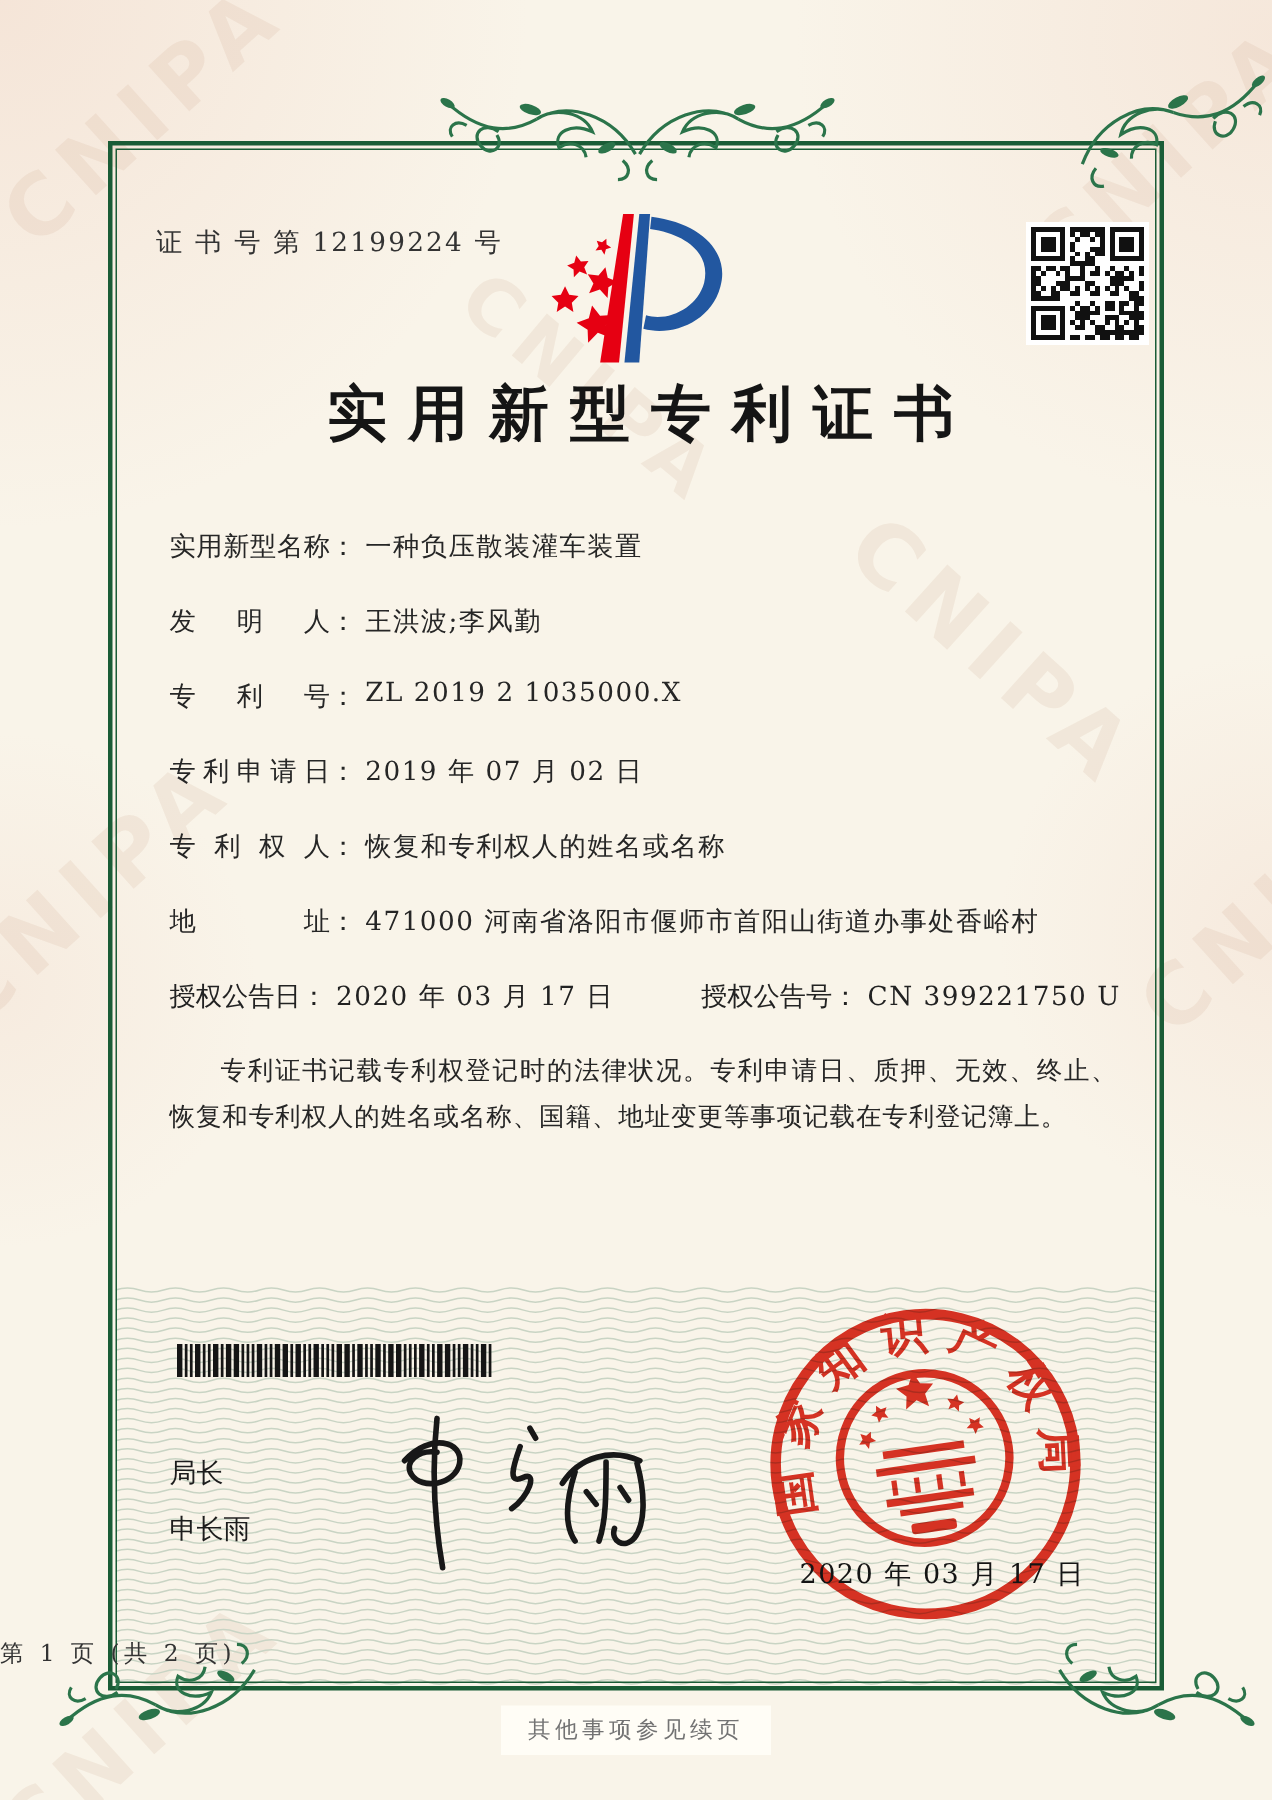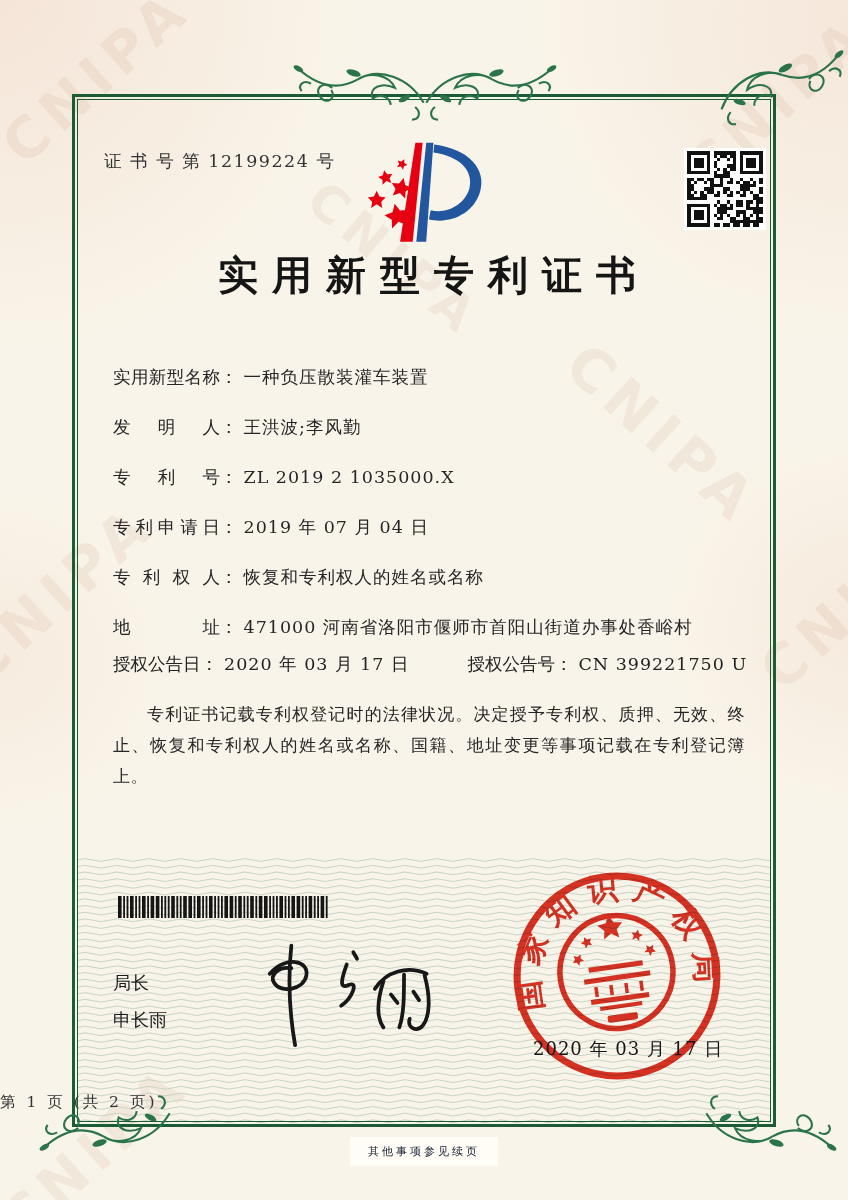--- a/index.html
+++ b/index.html
@@ -41,21 +41,21 @@
     font-size: 17.5px; letter-spacing: 1.5px; color: #333;
   }
   .logo { position: absolute; left: 338px; top: 134px; width: 180px; height: 120px; }
   .qr { position: absolute; left: 684px; top: 148px; width: 82px; height: 82px; }
   .title {
     position: absolute; left: 0; right: 0; top: 248px;
     text-align: center; font-size: 40px; font-weight: bold;
     letter-spacing: 14px; padding-left: 20px; color: #151515;
   }
   .fields { position: absolute; left: 113px; top: 352px; width: 640px; }
-  .frow { display: flex; align-items: center; height: 50px; font-size: 17.5px; color: #262626; }
+  .frow { display: flex; align-items: flex-start; height: 50px; font-size: 17.5px; color: #262626; }
   .flabel {
     display: inline-block; width: 107px;
     text-align: justify; text-align-last: justify;
   }
   .fcolon { margin-right: 6px; }
   .fvalue { letter-spacing: 1px; white-space: nowrap; }
   .grant-row { display: flex; align-items: baseline; height: 50px; font-size: 17.5px; }
   .grant-gap { width: 58px; }
   .body-text {
     position: absolute; left: 113px; top: 699px; width: 632px;
@@ -79,21 +79,21 @@
     position: absolute; left: 533px; top: 1037px; z-index: 3;
     font-size: 18px; letter-spacing: 1px; color: #141414;
   }
   .page-info {
     position: absolute; left: 0; right: 0; top: 1092px; text-align: left;
     font-size: 15.5px; letter-spacing: 3px; color: #333; z-index: 2;
   }
   .note {
     position: absolute; left: 50%; top: 1137px; transform: translateX(-50%);
     background: #fffdf6; padding: 7px 18px;
-    font-size: 11px; letter-spacing: 3px; color: #0f172a; z-index: 2;
+    font-size: 15px; letter-spacing: 3px; color: #737373; z-index: 2;
   }
 </style>
 </head>
 <body>
 
 <svg width="0" height="0" style="position:absolute">
   <defs>
     <polygon id="star5" points="0,-10 2.94,-4.05 9.51,-3.09 4.76,1.55 5.88,8.09 0,4.2 -5.88,8.09 -4.76,1.55 -9.51,-3.09 -2.94,-4.05"></polygon>
     <symbol id="orn" viewBox="0 0 130 64">
       <g fill="none" stroke="currentColor" stroke-width="2">
@@ -545,21 +545,21 @@
       <span class="fvalue">王洪波;李风勤</span>
     </div>
     <div class="frow">
       <span class="flabel">专利号</span>
         <span class="fcolon">：</span>
       <span class="fvalue">ZL 2019 2 1035000.X</span>
     </div>
     <div class="frow">
       <span class="flabel">专利申请日</span>
         <span class="fcolon">：</span>
-      <span class="fvalue">2019 年 07 月 04 日</span>
+      <span class="fvalue">2019 年 07 月 02 日</span>
     </div>
     <div class="frow">
       <span class="flabel">专利权人</span>
         <span class="fcolon">：</span>
       <span class="fvalue">恢复和专利权人的姓名或名称</span>
     </div>
     <div class="frow">
       <span class="flabel">地址</span>
         <span class="fcolon">：</span>
       <span class="fvalue">471000 河南省洛阳市偃师市首阳山街道办事处香峪村</span>
@@ -569,21 +569,21 @@
         <span class="fcolon">：</span>
       <span class="fvalue">2020 年 03 月 17 日</span>
       <span class="grant-gap"></span>
       <span>授权公告号</span>
         <span class="fcolon">：</span>
       <span class="fvalue">CN 399221750 U</span>
     </div>
   </div>
 
   <div class="body-text">
-    <p>专利证书记载专利权登记时的法律状况。决定授予专利权、质押、无效、终止、恢复和专利权人的姓名或名称、国籍、地址变更等事项记载在专利登记簿上。</p>
+    <p>专利证书记载专利权登记时的法律状况。专利申请日、质押、无效、终止、恢复和专利权人的姓名或名称、国籍、地址变更等事项记载在专利登记簿上。</p>
   </div>
 
   <svg id="barcode" class="barcode" viewBox="0 0 214 22" preserveAspectRatio="none">
       <rect x="0" y="0" width="3.6" height="22" fill="#151515"></rect>
       <rect x="5.2" y="0" width="1.8" height="22" fill="#151515"></rect>
       <rect x="8.600000000000001" y="0" width="1.8" height="22" fill="#151515"></rect>
       <rect x="12.000000000000002" y="0" width="3.6" height="22" fill="#151515"></rect>
       <rect x="17.200000000000003" y="0" width="1.8" height="22" fill="#151515"></rect>
       <rect x="20.6" y="0" width="1.8" height="22" fill="#151515"></rect>
       <rect x="24" y="0" width="3.6" height="22" fill="#151515"></rect>

